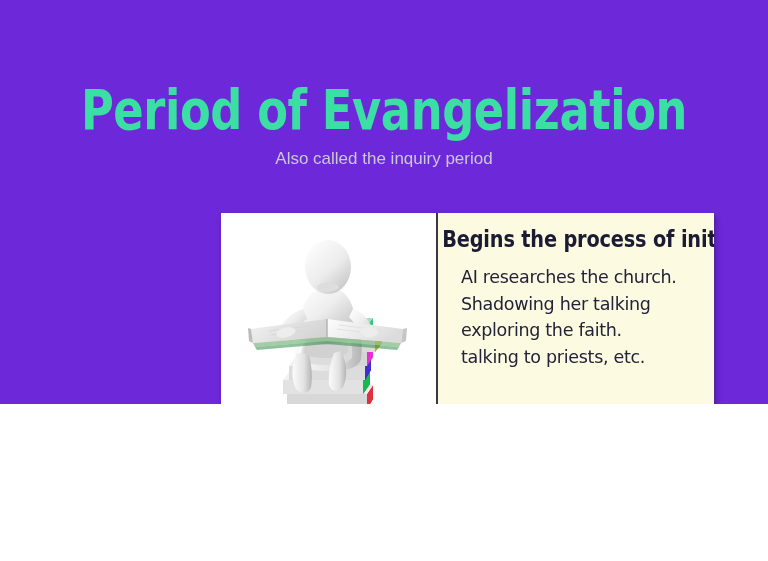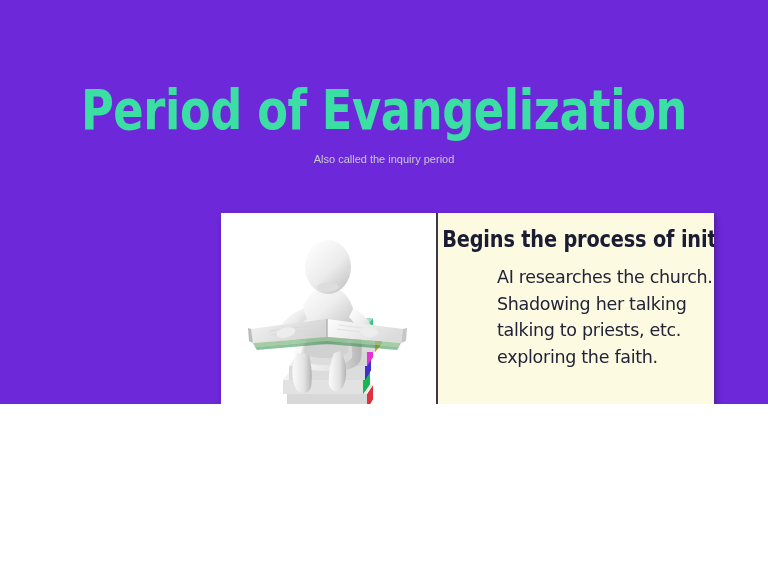--- a/index.html
+++ b/index.html
@@ -38,21 +38,21 @@
     letter-spacing: -0.5px;
     color: #3bdfa4;
     transform: scaleX(0.80);
     transform-origin: center center;
     white-space: nowrap;
     margin: 0;
   }
   #slide-subtitle {
     font-family: "Liberation Sans", sans-serif;
     font-weight: normal;
-    font-size: 11px;
+    font-size: 17px;
     line-height: 18px;
     color: #c9c9d2;
     margin: 10px 0 0 0;
     white-space: nowrap;
   }
 
   
   #content-card {
     position: absolute;
     left: 221px;
@@ -113,21 +113,20 @@
     margin: 0;
     padding: 12px 8px 0 23px;
   }
   .body-line {
     font-family: "DejaVu Sans", sans-serif;
     font-size: 17.5px;
     line-height: 26.5px;
     color: #222238;
     white-space: nowrap;
     letter-spacing: -0.3px;
-    margin-left: 36px;
   }
 </style>
 </head>
 <body>
 
 <div id="slide">
 
   <div id="title-block">
     <div id="slide-title">Period of Evangelization</div>
     <div id="slide-subtitle">Also called the inquiry period</div>
@@ -266,19 +265,19 @@
       </svg>
     </div>
 
     <div id="panel-divider"></div>
 
     <div id="text-panel">
       <div id="card-heading">Begins the process of initiation</div>
       <div id="card-body">
         <div class="body-line">AI researches the church.</div>
         <div class="body-line">Shadowing her talking</div>
+        <div class="body-line">exploring the faith.</div>
         <div class="body-line">talking to priests, etc.</div>
-        <div class="body-line">exploring the faith.</div>
       </div>
     </div>
 
   </div>
 </div>
 
 </body></html>

